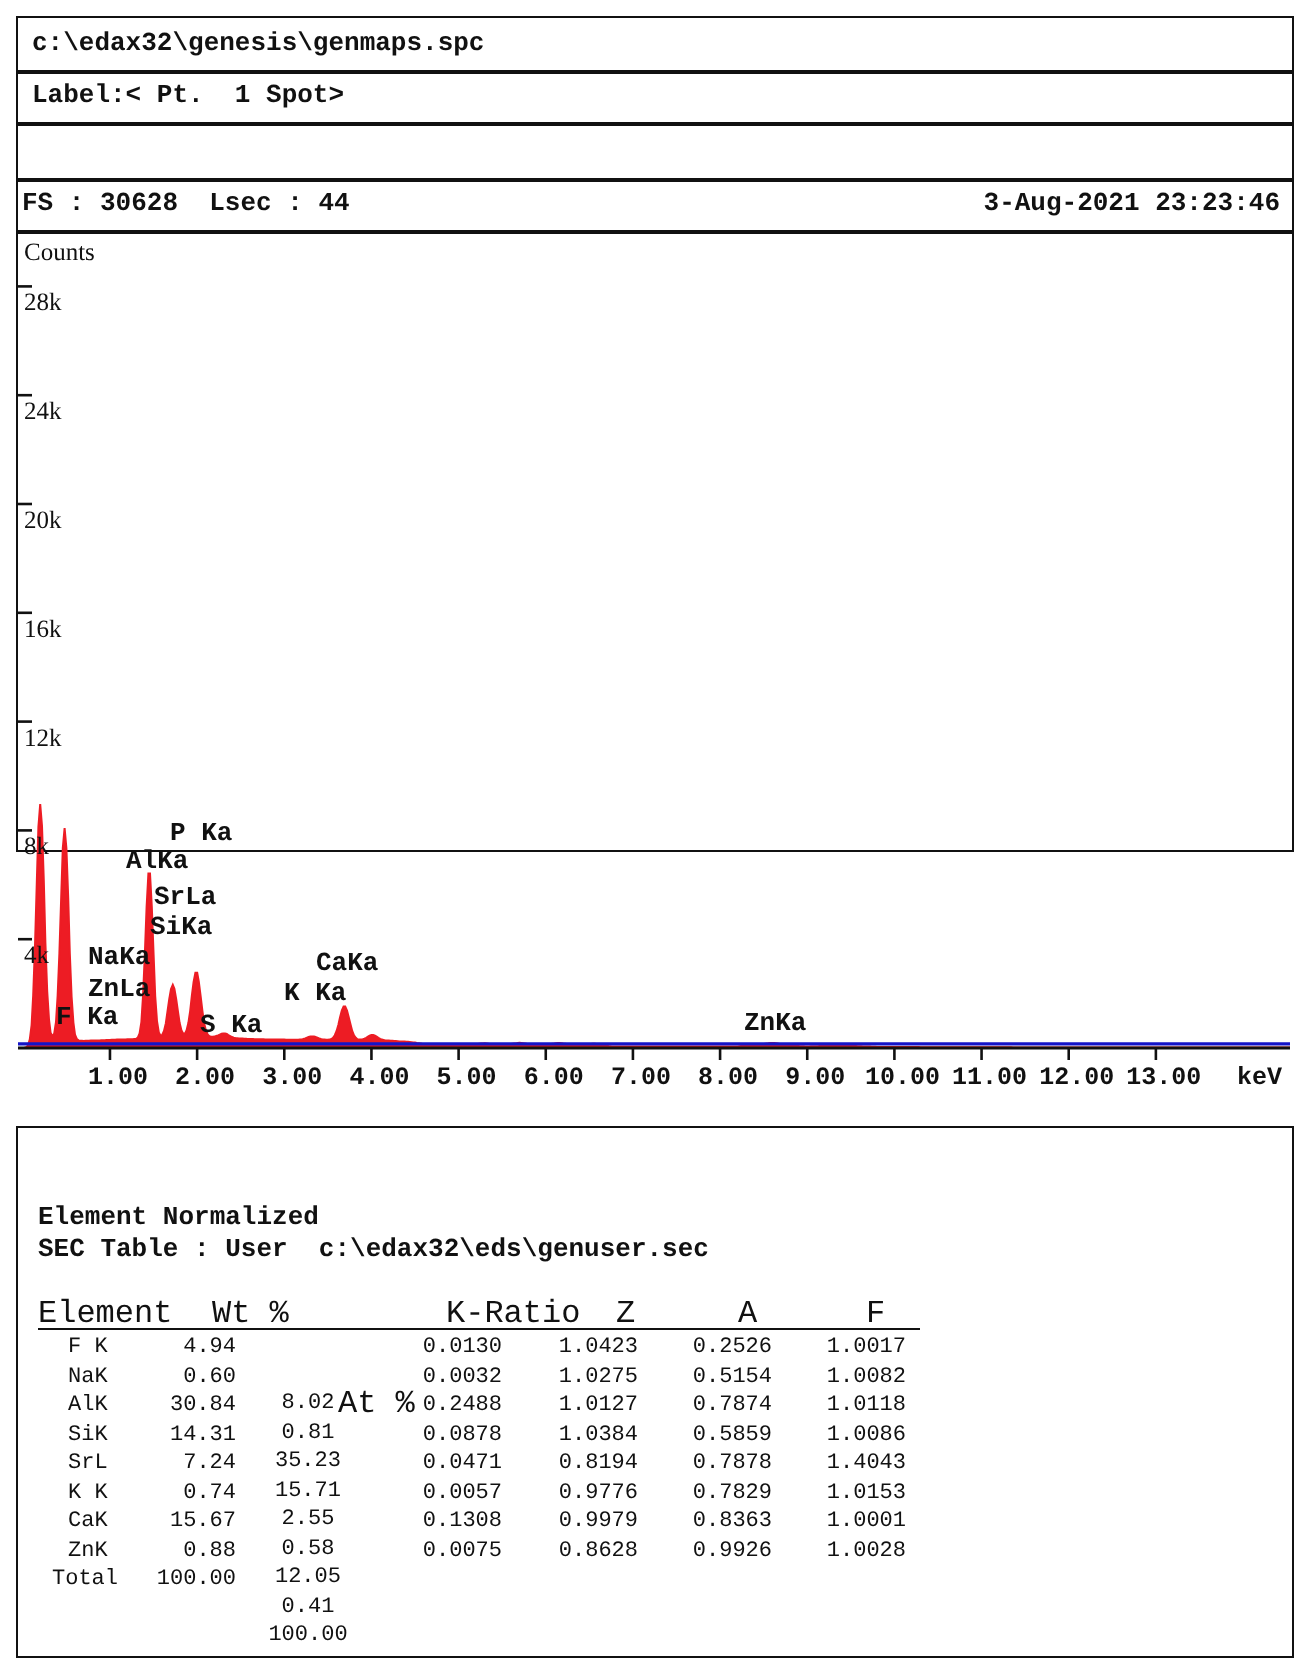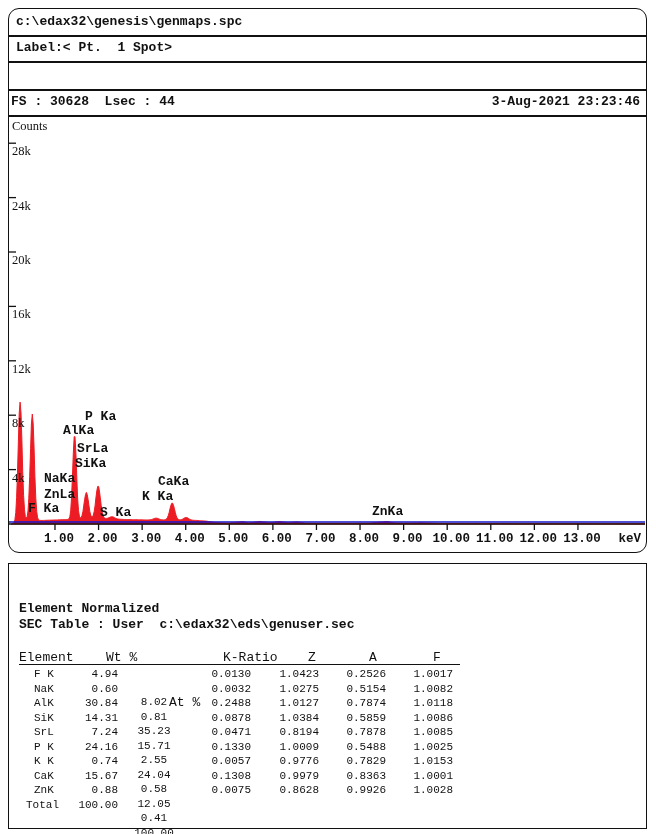--- a/index.html
+++ b/index.html
@@ -1,25 +1,25 @@
 <!DOCTYPE html>
 <html><head>
 <meta charset="utf-8">
 <style>
   html,body{margin:0;padding:0;background:#fff;}
   body{width:656px;height:834px;position:relative;font-family:"Liberation Mono","DejaVu Sans Mono",monospace;color:#111;}
   .box{position:absolute;border:1.5px solid #111;background:#fff;box-sizing:border-box;}
-  #box1{left:8px;top:8px;width:639px;height:545px;border-radius:11px;}
+  #box1{left:8px;top:8px;width:639px;height:418px;}
   #box2{left:8px;top:563px;width:639px;height:266px;}
   .sep{position:absolute;left:0;width:100%;height:1.5px;background:#111;}
   .hline{position:absolute;font-weight:bold;font-size:13px;line-height:13px;white-space:pre;}
   #chart{position:absolute;left:0;top:106px;width:636px;height:436px;}
   #chart svg{display:block;}
   .qtitle{position:absolute;left:10px;font-weight:bold;font-size:13px;line-height:14px;white-space:pre;}
-  .qhead{position:absolute;font-size:13px;line-height:13px;white-space:pre;}
+  .qhead{position:absolute;font-size:16px;line-height:13px;white-space:pre;}
   #qunderline{position:absolute;left:10px;top:100px;width:441px;height:1.2px;background:#111;}
   #qrows{position:absolute;left:0;top:103px;width:100%;}
   .qrow{position:relative;height:14.55px;font-size:11px;line-height:14px;}
   .qrow span{position:absolute;top:0;white-space:pre;}
   .c-el{left:17px;width:56px;text-align:left;}
   .c-el.ind{left:25px;}
   .c-n0{left:49px;width:60px;text-align:right;}
   .c-n1{left:115px;width:60px;text-align:center;margin-top:28px;}
   .c-n2{left:172px;width:70px;text-align:right;}
   .c-n3{left:240px;width:70px;text-align:right;}
@@ -150,30 +150,21 @@
         <span class="c-n4">0.5859</span>
         <span class="c-n5">1.0086</span>
       </div>
       <div class="qrow">
         <span class="c-el ind">SrL</span>
         <span class="c-n0">7.24</span>
         <span class="c-n1">2.55</span>
         <span class="c-n2">0.0471</span>
         <span class="c-n3">0.8194</span>
         <span class="c-n4">0.7878</span>
-        <span class="c-n5">1.0085</span>
-      </div>
-      <div class="qrow">
-        <span class="c-el ind">P K</span>
-        <span class="c-n0">24.16</span>
-        <span class="c-n1">24.04</span>
-        <span class="c-n2">0.1330</span>
-        <span class="c-n3">1.0009</span>
-        <span class="c-n4">0.5488</span>
-        <span class="c-n5">1.0025</span>
+        <span class="c-n5">1.4043</span>
       </div>
       <div class="qrow">
         <span class="c-el ind">K K</span>
         <span class="c-n0">0.74</span>
         <span class="c-n1">0.58</span>
         <span class="c-n2">0.0057</span>
         <span class="c-n3">0.9776</span>
         <span class="c-n4">0.7829</span>
         <span class="c-n5">1.0153</span>
       </div>

